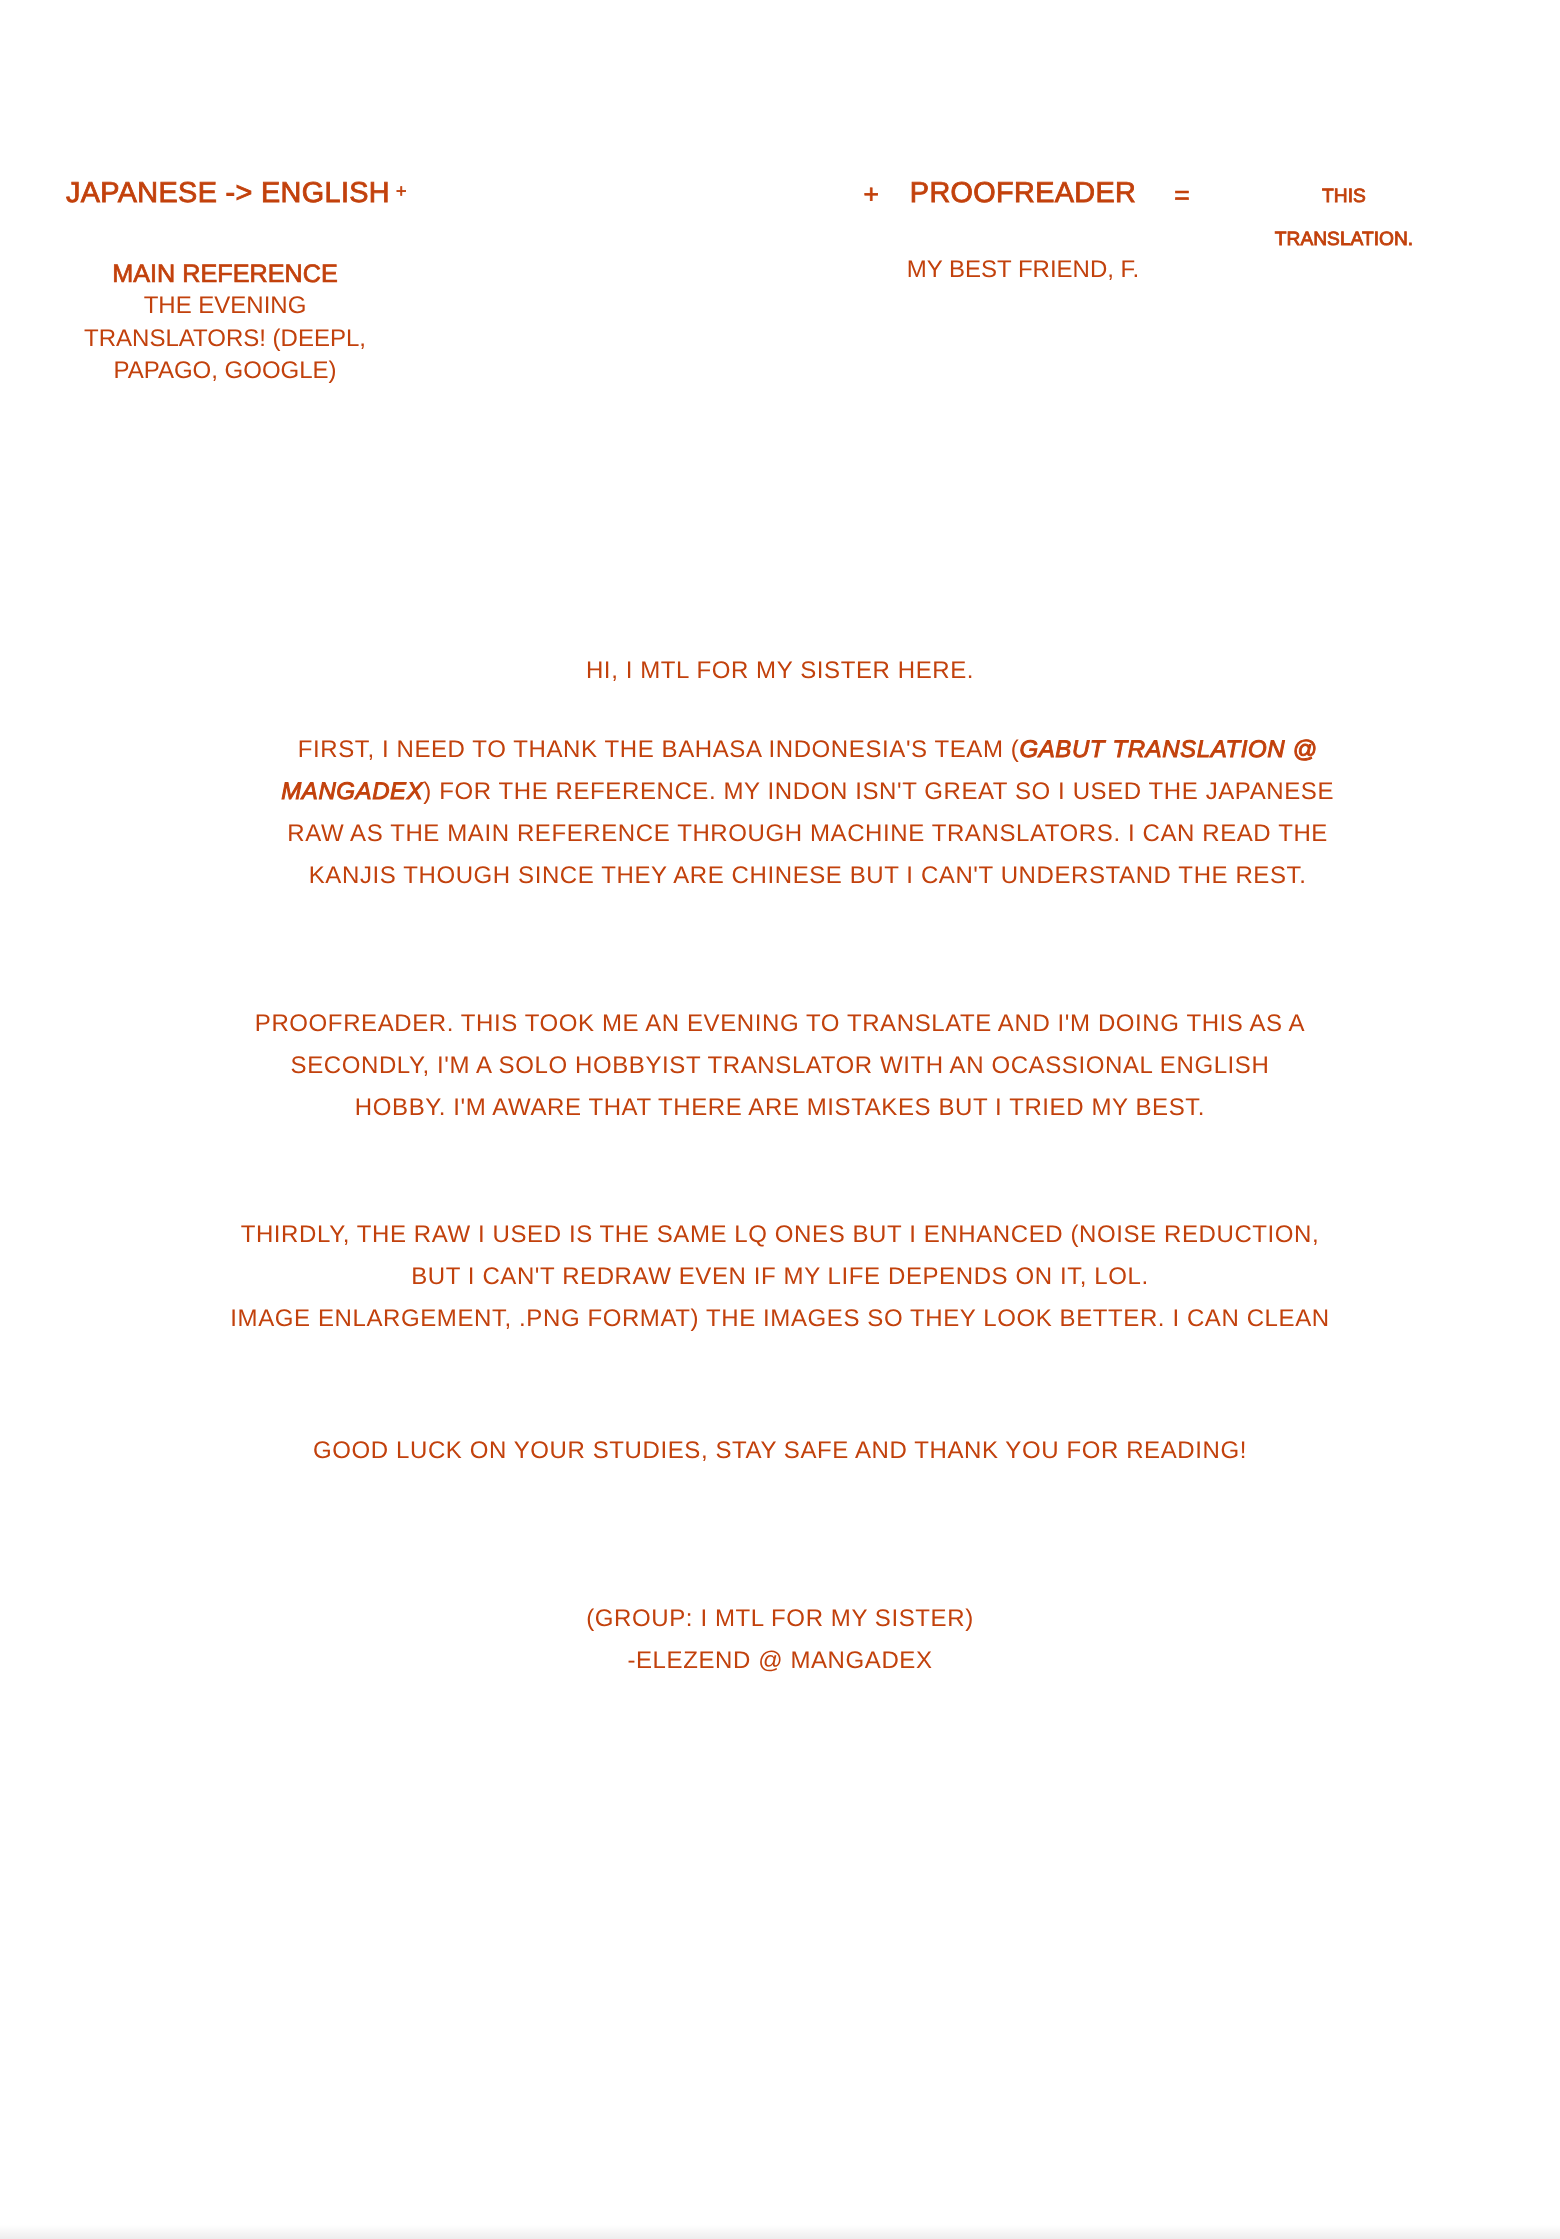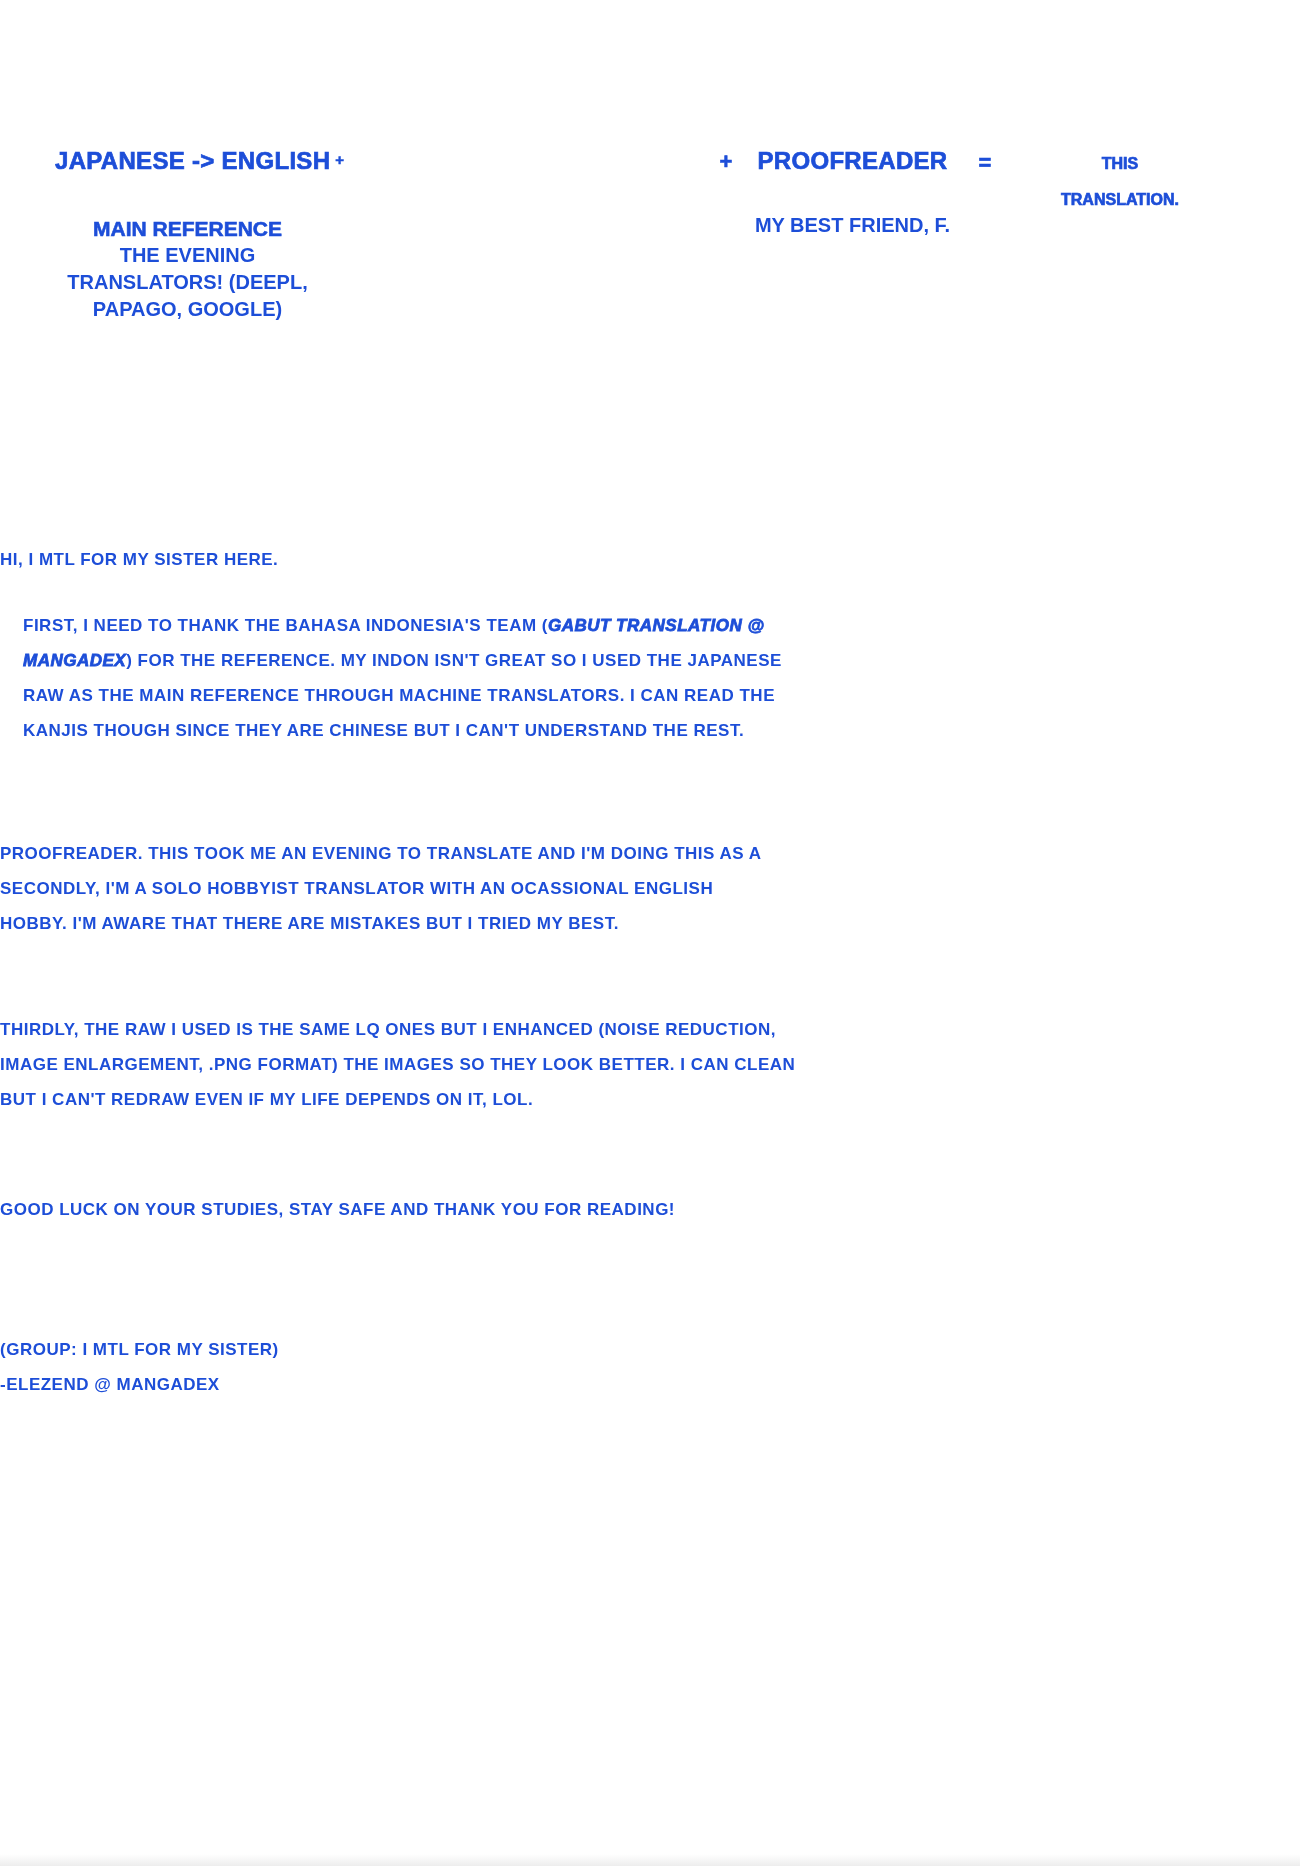--- a/index.html
+++ b/index.html
@@ -5,23 +5,23 @@
   html, body {
     margin: 0;
     padding: 0;
     background: #ffffff;
   }
   .page {
     position: relative;
     width: 1300px;
     height: 1866px;
     background: #ffffff;
-    color: #1d4ed8;
+    color: #c2410c;
     font-family: "Liberation Sans", sans-serif;
-    font-weight: 700;
+    font-weight: 400;
     overflow: hidden;
   }
   
   .page::after {
     content: "";
     position: absolute;
     left: 0; right: 0; bottom: 0;
     height: 12px;
     background: linear-gradient(to bottom, rgba(0,0,0,0), rgba(0,0,0,0.07));
     pointer-events: none;
@@ -72,22 +72,22 @@
     line-height: 36px;
     -webkit-text-stroke: 0.7px currentColor;
     white-space: nowrap;
   }
 
   
   .note-block {
     position: absolute;
     left: 0;
     width: 100%;
-    text-align: left;
-    font-size: 17px;
+    text-align: center;
+    font-size: 20px;
     letter-spacing: 0.5px;
     line-height: 35px;
   }
   .note-line { white-space: nowrap; }
   .emph {
     font-style: italic;
     -webkit-text-stroke: 0.8px currentColor;
   }
 </style>
 </head>
@@ -140,22 +140,22 @@
   </div>
 
   <div class="note-block" style="top:836px;">
     <div class="note-line">PROOFREADER. THIS TOOK ME AN EVENING TO TRANSLATE AND I'M DOING THIS AS A</div>
     <div class="note-line">SECONDLY, I'M A SOLO HOBBYIST TRANSLATOR WITH AN OCASSIONAL ENGLISH</div>
     <div class="note-line">HOBBY. I'M AWARE THAT THERE ARE MISTAKES BUT I TRIED MY BEST.</div>
   </div>
 
   <div class="note-block" style="top:1012px;">
     <div class="note-line">THIRDLY, THE RAW I USED IS THE SAME LQ ONES BUT I ENHANCED (NOISE REDUCTION,</div>
+    <div class="note-line">BUT I CAN'T REDRAW EVEN IF MY LIFE DEPENDS ON IT, LOL.</div>
     <div class="note-line">IMAGE ENLARGEMENT, .PNG FORMAT) THE IMAGES SO THEY LOOK BETTER. I CAN CLEAN</div>
-    <div class="note-line">BUT I CAN'T REDRAW EVEN IF MY LIFE DEPENDS ON IT, LOL.</div>
   </div>
 
   <div class="note-block" style="top:1192px;">
     <div class="note-line">GOOD LUCK ON YOUR STUDIES, STAY SAFE AND THANK YOU FOR READING!</div>
   </div>
 
   <div class="note-block" style="top:1332px;">
     <div class="note-line">(GROUP: I MTL FOR MY SISTER)</div>
     <div class="note-line">-ELEZEND @ MANGADEX</div>
   </div>

